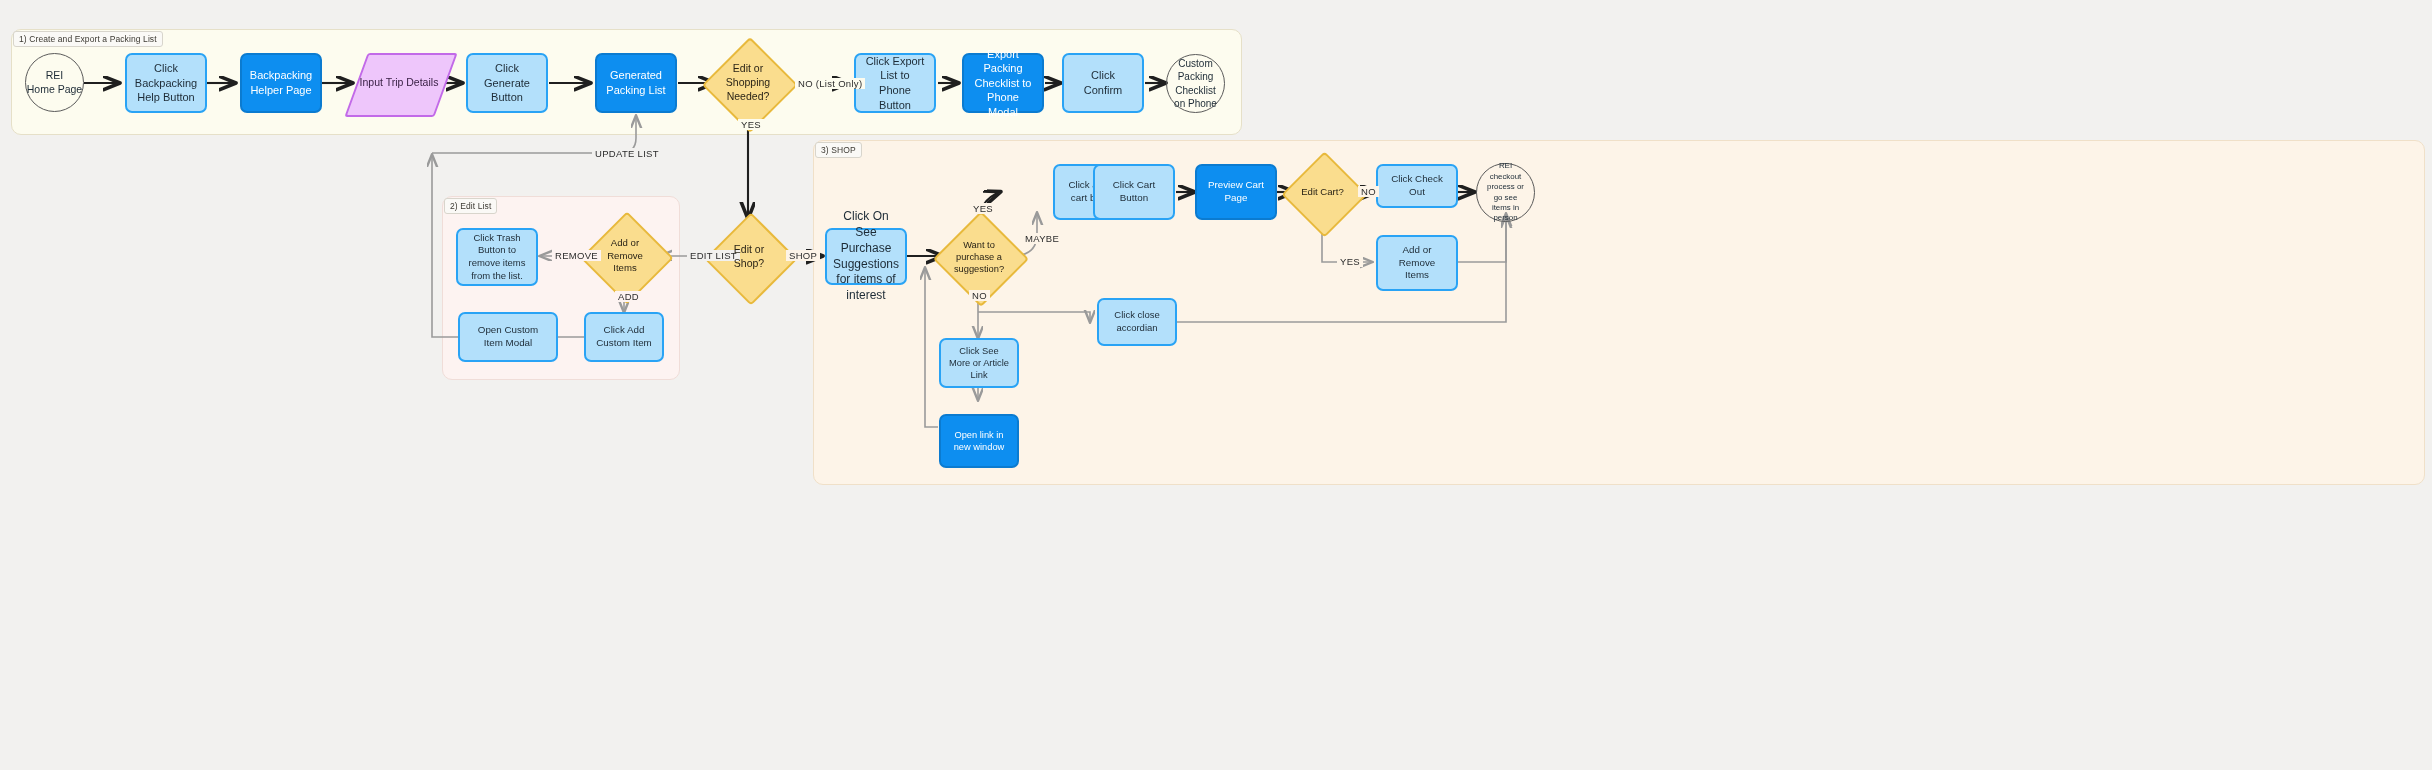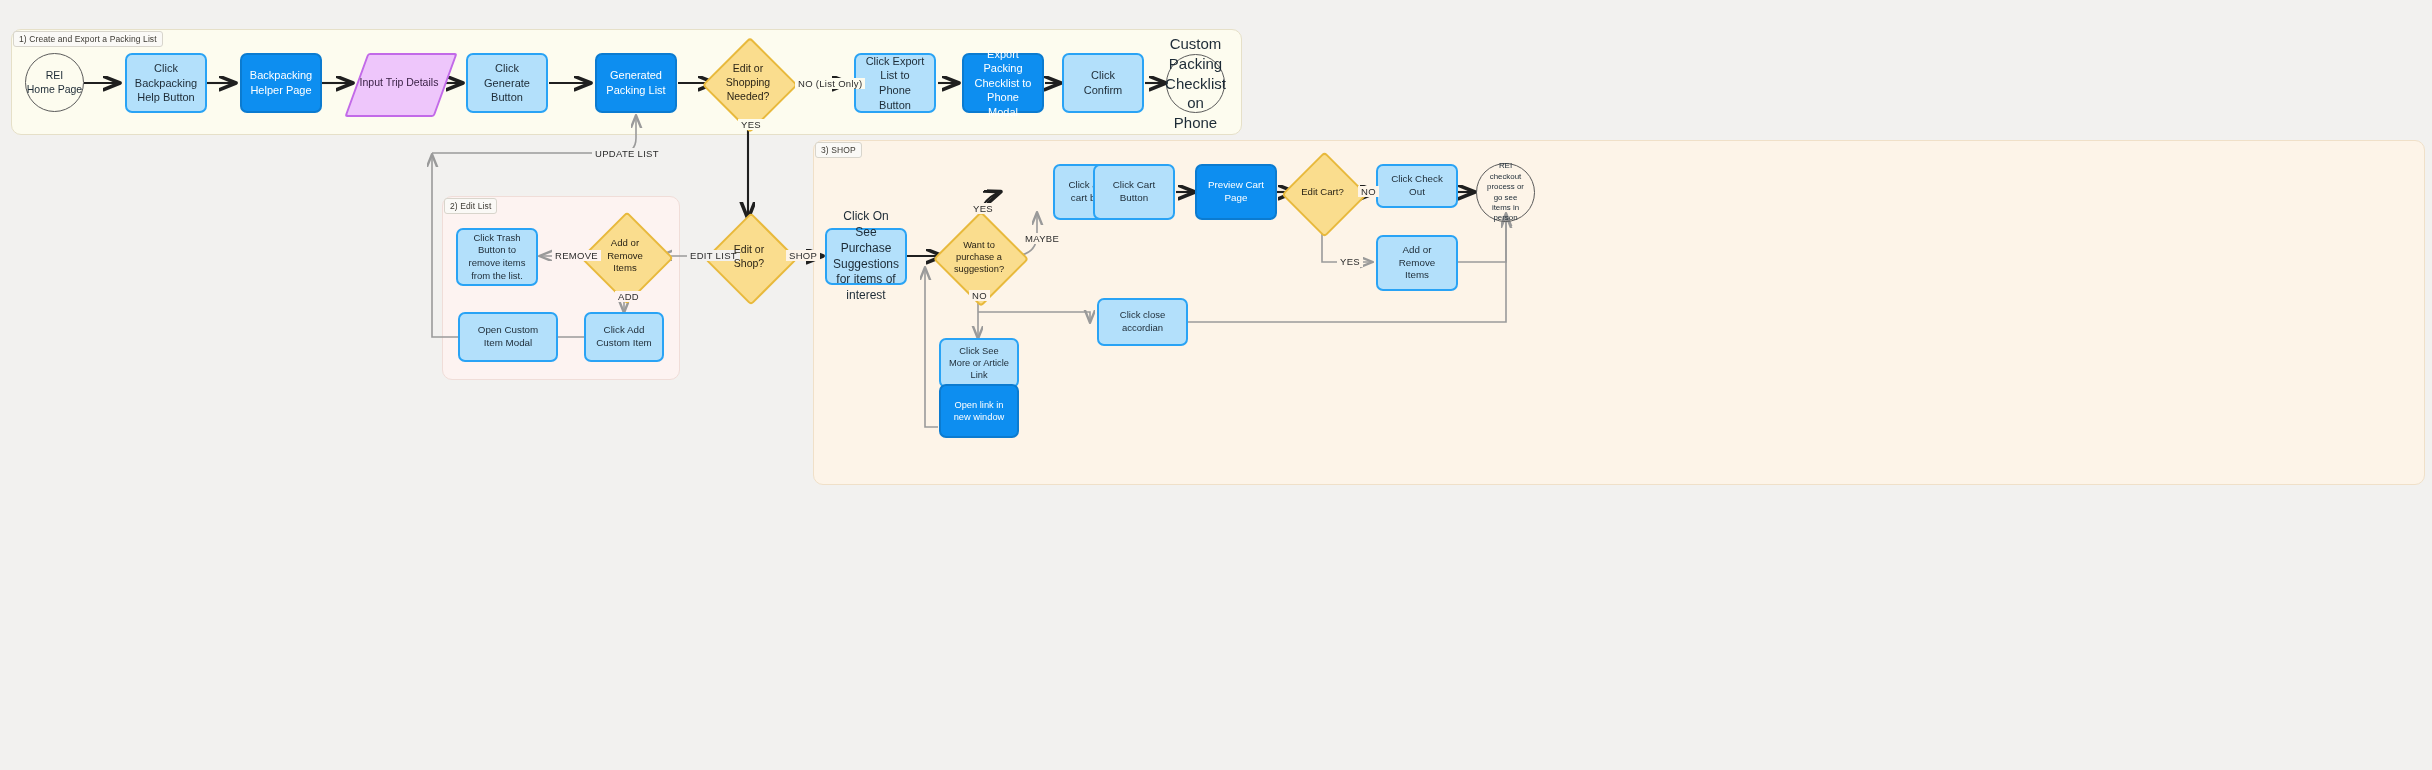--- a/index.html
+++ b/index.html
@@ -147,21 +147,21 @@
 
   <div class="node proc dark" style="left:962px;top:53px;width:82px;height:60px;">
     <span>Export Packing Checklist to Phone Modal</span>
   </div>
 
   <div class="node proc" style="left:1062px;top:53px;width:82px;height:60px;">
     <span>Click Confirm</span>
   </div>
 
   <div class="node term" style="left:1166px;top:54px;width:59px;height:59px;">
-    <span style="font-size:15px;padding:0 6px;">Custom Packing Checklist on Phone</span>
+    <span style="font-size:10px;padding:0 6px;">Custom Packing Checklist on Phone</span>
   </div>
 
   <div class="node diamond" style="left:718px;top:226px;width:62px;height:62px;">
     <span class="dshape"></span>
     <span class="dtext" style="white-space:pre-line;">Edit or
 Shop?</span>
   </div>
 
   <div class="node diamond" style="left:594px;top:225px;width:62px;height:62px;">
     <span class="dshape"></span>
@@ -219,25 +219,25 @@
   </div>
 
   <div class="node proc" style="left:1376px;top:235px;width:82px;height:56px;">
     <span style="font-size:9.8px;">Add or Remove Items</span>
   </div>
 
   <div class="node proc" style="left:939px;top:338px;width:80px;height:50px;">
     <span style="font-size:9.3px;">Click See More or Article Link</span>
   </div>
 
-  <div class="node proc dark" style="left:939px;top:384px;width:80px;height:54px;">
+  <div class="node proc dark" style="left:939px;top:414px;width:80px;height:54px;">
     <span style="font-size:9.3px;">Open link in new window</span>
   </div>
 
-  <div class="node proc" style="left:1097px;top:298px;width:91px;height:48px;justify-content:center;">
+  <div class="node proc" style="left:1097px;top:298px;width:80px;height:48px;justify-content:center;">
     <span style="font-size:9.5px;">Click close accordian</span>
   </div>
 
   <div class="elabel onlight" style="left:795px;top:78px;">NO (List Only)</div>
   <div class="elabel onlight" style="left:738px;top:119px;">YES</div>
   <div class="elabel ongrey" style="left:592px;top:148px;">UPDATE LIST</div>
   <div class="elabel ongrey" style="left:687px;top:250px;">EDIT LIST</div>
   <div class="elabel oncream" style="left:786px;top:250px;">SHOP</div>
   <div class="elabel onpink" style="left:552px;top:250px;">REMOVE</div>
   <div class="elabel onpink" style="left:615px;top:291px;">ADD</div>

